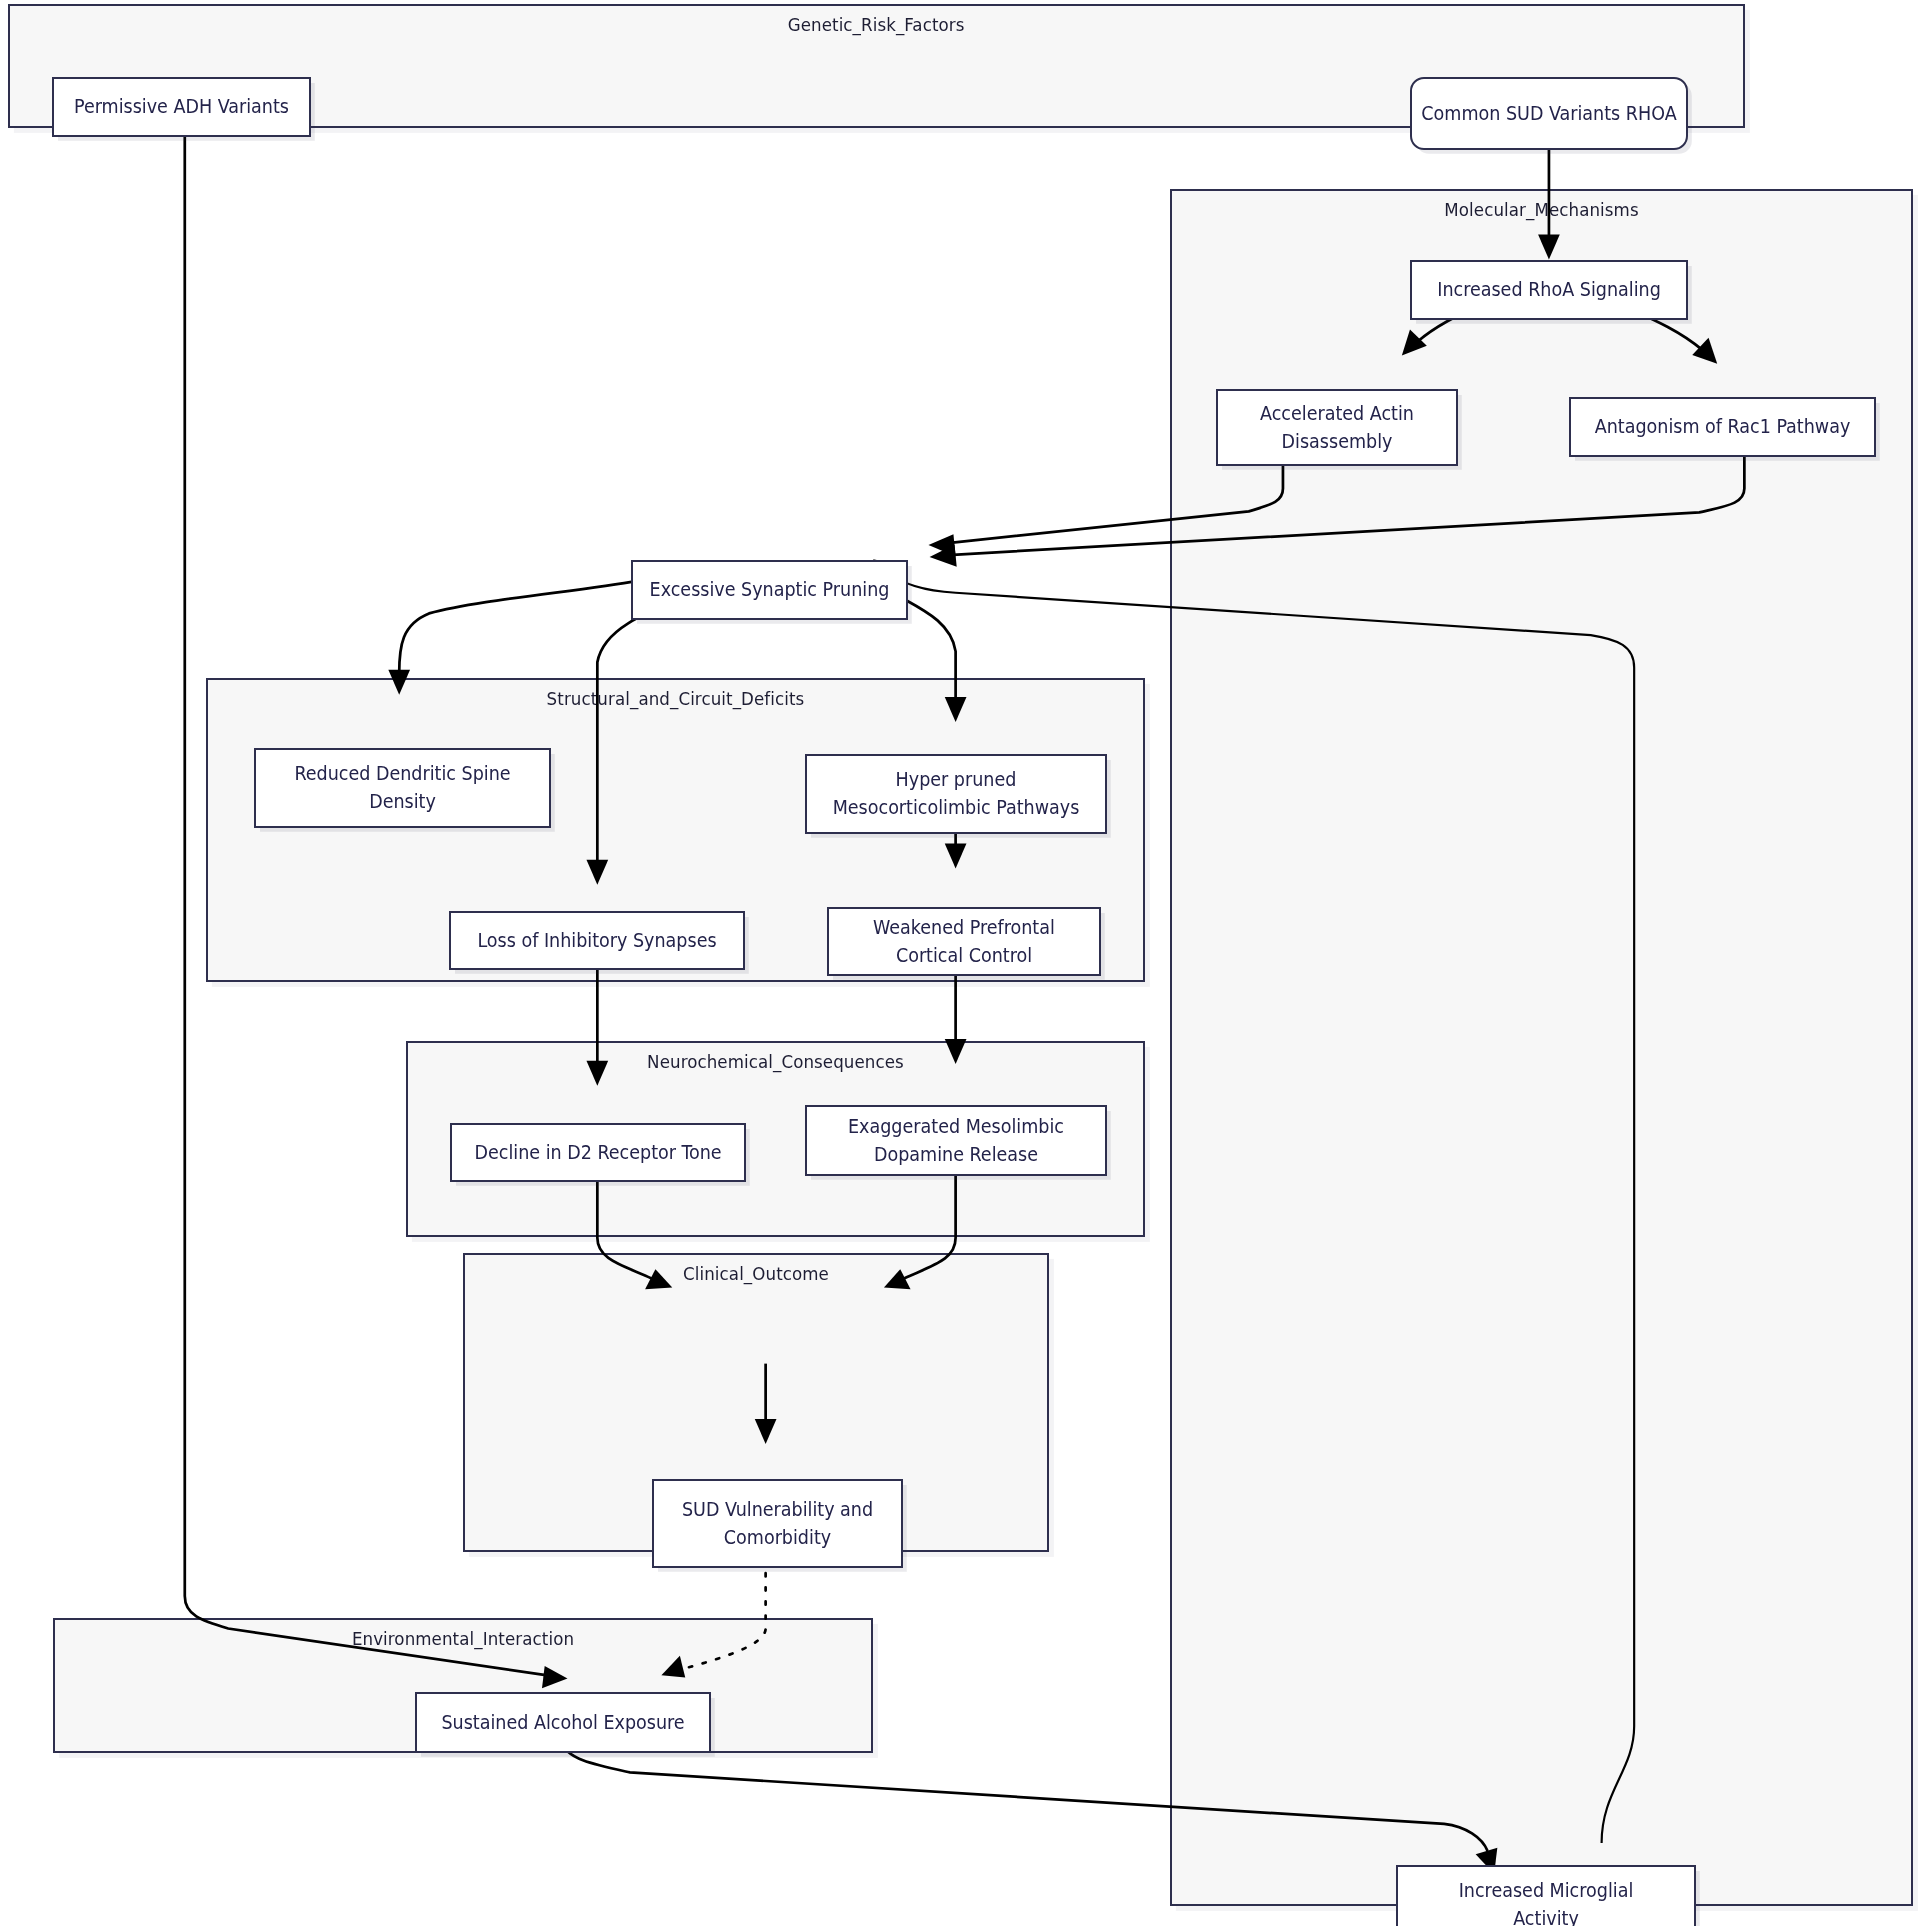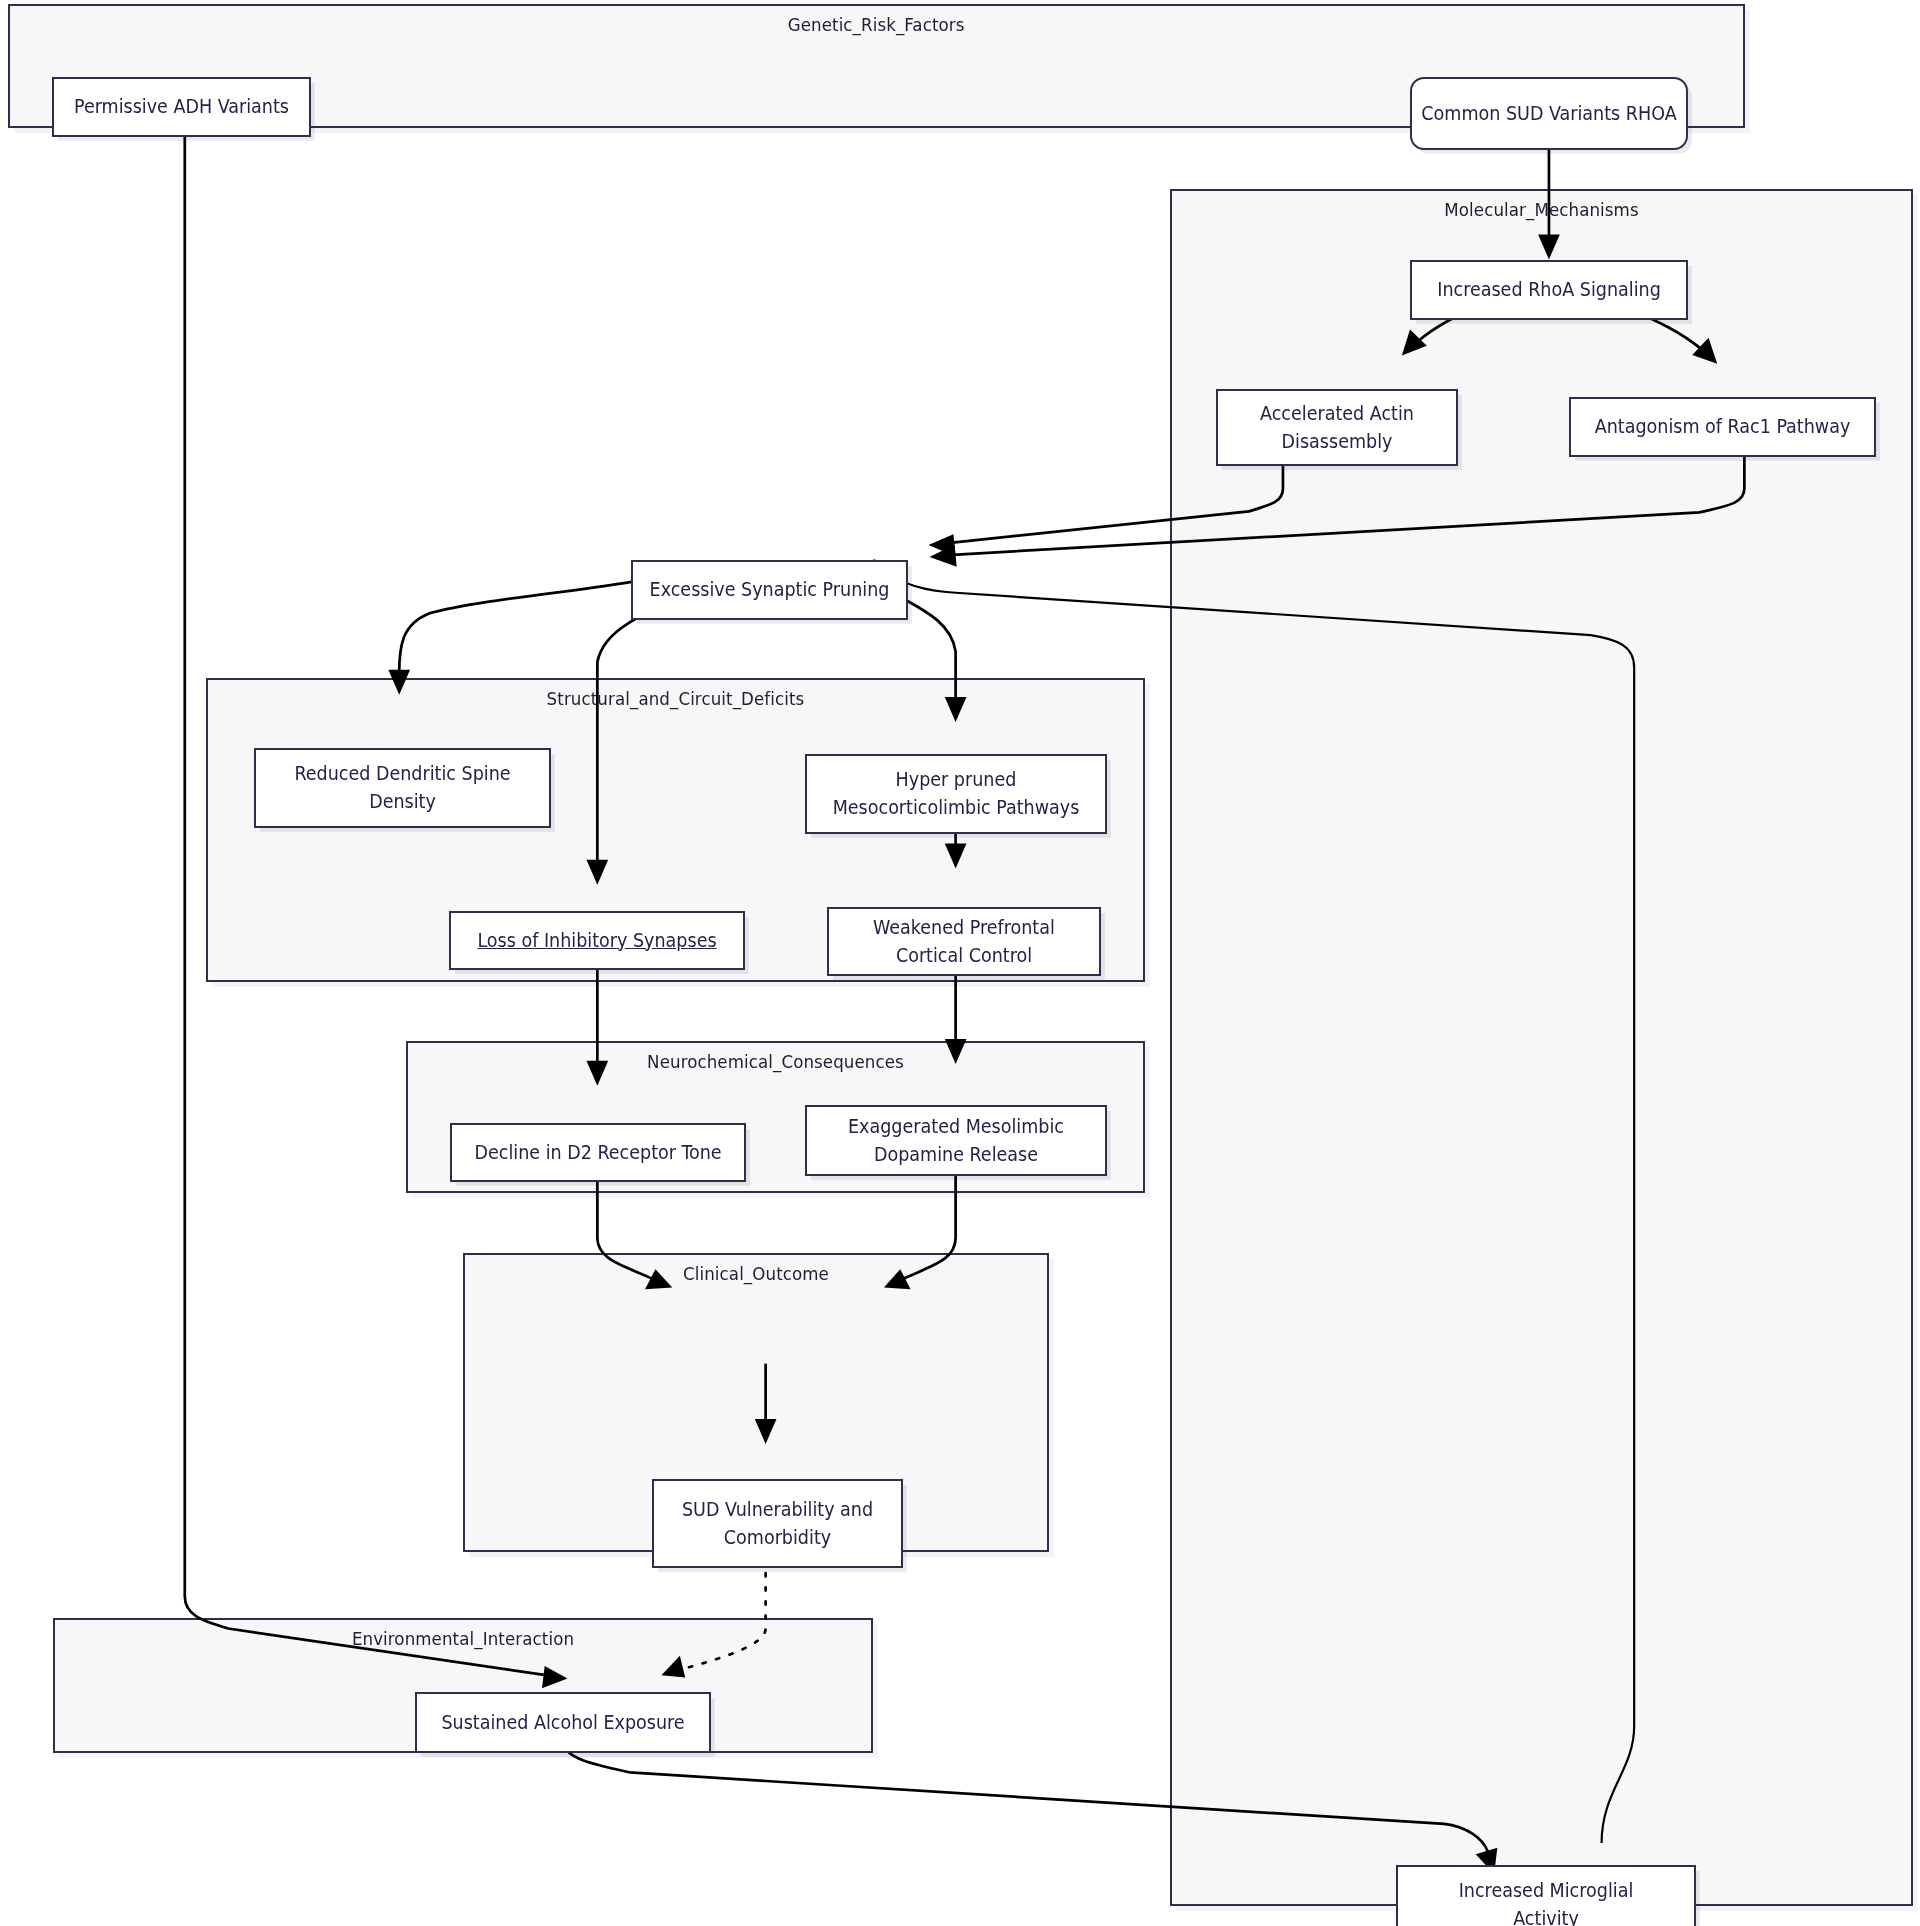--- a/index.html
+++ b/index.html
@@ -74,21 +74,21 @@
 
   <div class="cluster" style="left:1170px;top:189px;width:743px;height:1717px;">
     <div class="cluster-label">Molecular_Mechanisms</div>
   </div>
 
 
   <div class="cluster" style="left:206px;top:678px;width:939px;height:304px;">
     <div class="cluster-label">Structural_and_Circuit_Deficits</div>
   </div>
 
-  <div class="cluster" style="left:406px;top:1041px;width:739px;height:152px;">
+  <div class="cluster" style="left:406px;top:1041px;width:739px;height:196px;">
     <div class="cluster-label">Neurochemical_Consequences</div>
   </div>
 
   <div class="cluster" style="left:463px;top:1253px;width:586px;height:299px;">
     <div class="cluster-label">Clinical_Outcome</div>
   </div>
 
   <div class="cluster" style="left:53px;top:1618px;width:820px;height:135px;">
     <div class="cluster-label">Environmental_Interaction</div>
   </div>
@@ -184,21 +184,21 @@
   <div class="node" style="left:254px;top:712px;width:297px;height:80px;">
     <span>Reduced Dendritic Spine
 Density</span>
   </div>
 
   <div class="node" style="left:805px;top:718px;width:302px;height:80px;">
     <span>Hyper pruned
 Mesocorticolimbic Pathways</span>
   </div>
 
-  <div class="node" style="left:449px;top:875px;width:296px;height:59px;text-decoration:underline;">
+  <div class="node" style="left:449px;top:875px;width:296px;height:59px;">
     <span>Loss of Inhibitory Synapses</span>
   </div>
 
   <div class="node" style="left:827px;top:871px;width:274px;height:69px;">
     <span>Weakened Prefrontal
 Cortical Control</span>
   </div>
 
   <div class="node" style="left:450px;top:1087px;width:296px;height:59px;">
     <span>Decline in D2 Receptor Tone</span>

